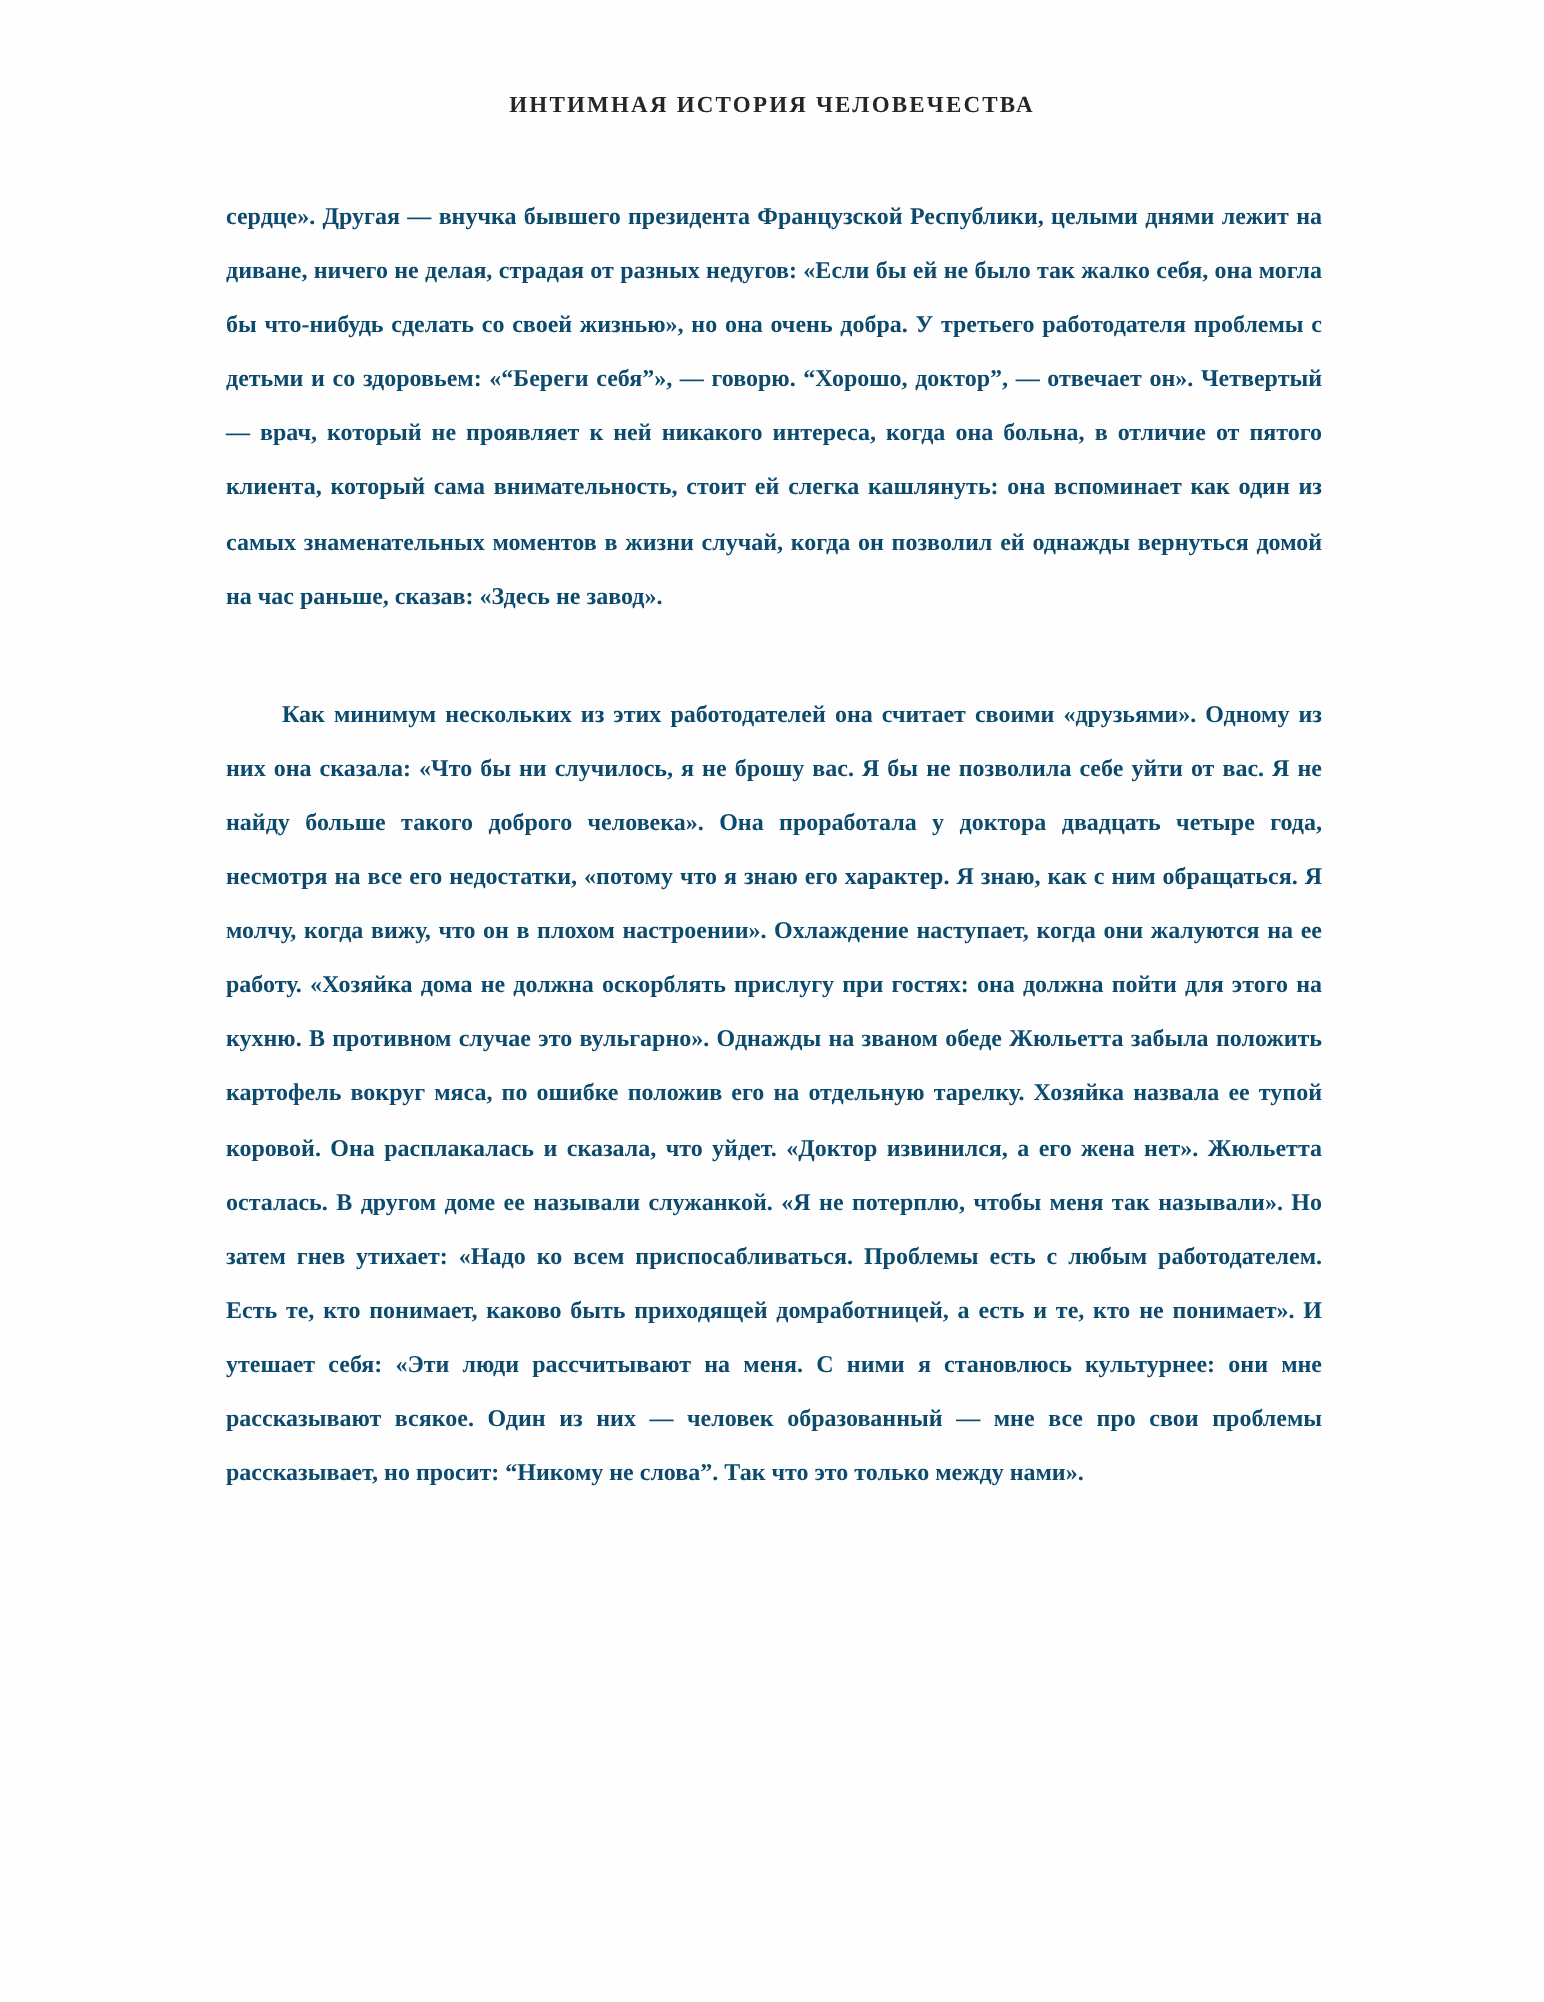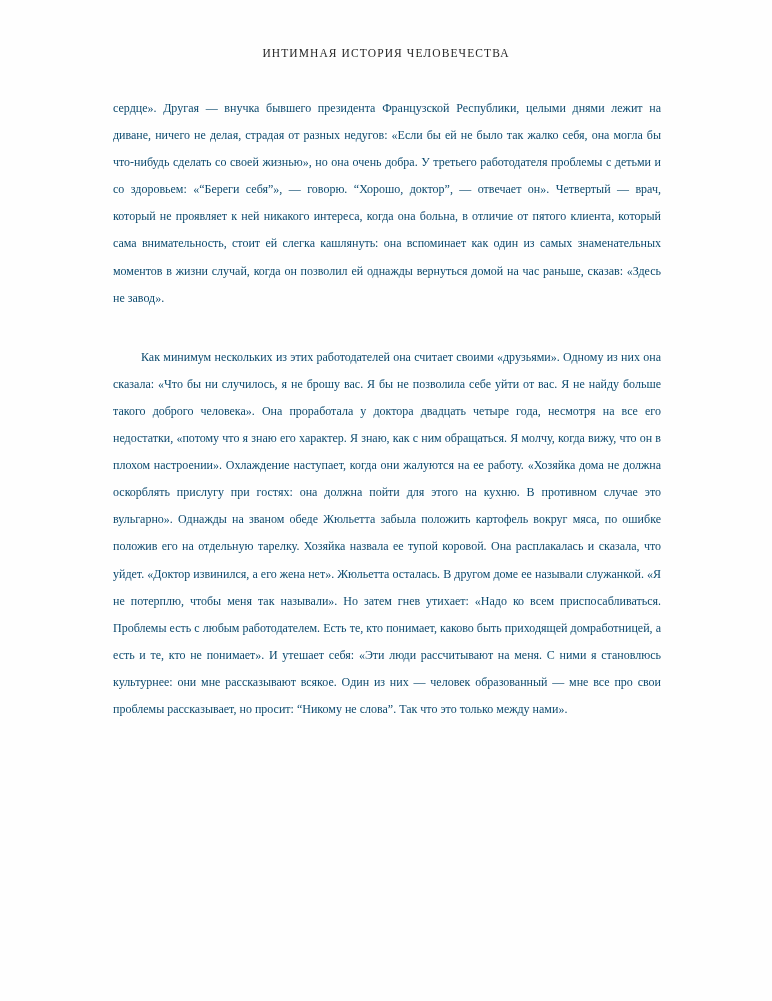--- a/index.html
+++ b/index.html
@@ -14,20 +14,21 @@
     color: #1a1a1a;
     overflow: hidden;
   }
   .page {
     position: relative;
     width: 772px;
     height: 1001px;
     box-sizing: border-box;
     padding: 0;
     background: #fefefe;
+    font-weight: bold;
   }
   .running-head {
     position: absolute;
     top: 47px;
     left: 0;
     width: 772px;
     text-align: center;
     font-size: 11.5px;
     letter-spacing: 1.1px;
     color: #262626;

